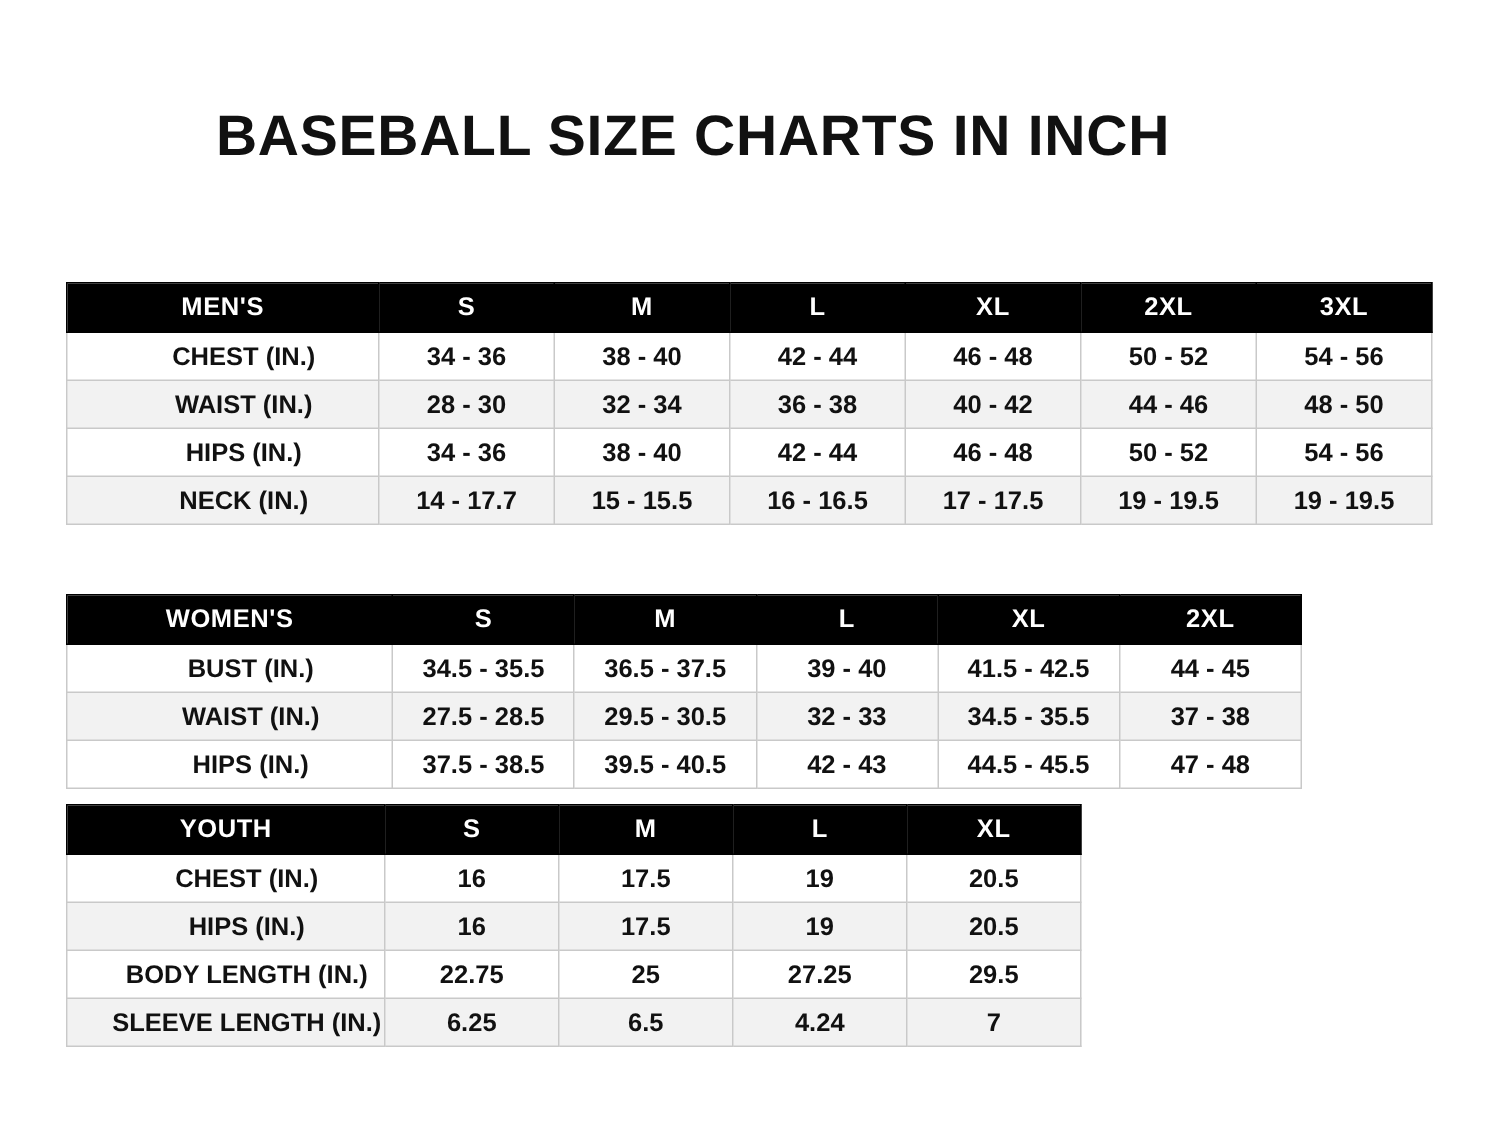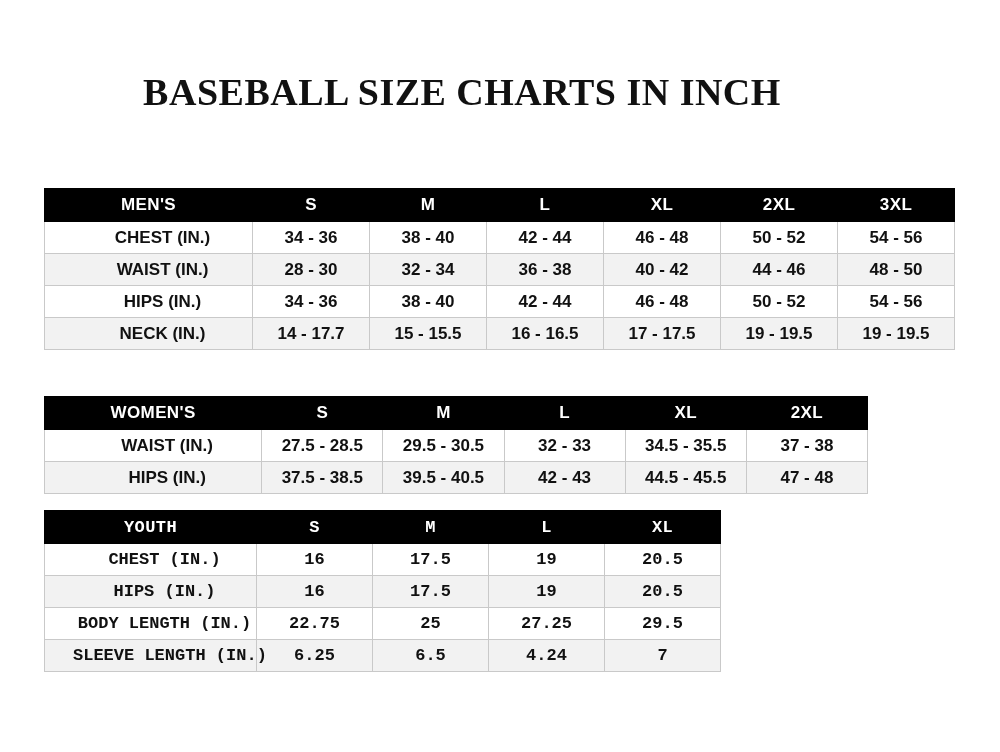--- a/index.html
+++ b/index.html
@@ -23,21 +23,21 @@
   .title {
     position: absolute;
     top: 70px;
     left: 0;
     width: 924px;
     text-align: center;
     font-size: 38px;
     font-weight: bold;
     letter-spacing: 0.5px;
     color: #111111;
-    font-family: Liberation Serif, serif;
+    font-family: Liberation Sans, sans-serif;
   }
 
   .chart {
     position: absolute;
     border-collapse: collapse;
     table-layout: fixed;
     font-family: "Liberation Sans", sans-serif;
   }
   .chart td, .chart th {
     border: 1px solid #c9c9c9;
@@ -80,24 +80,23 @@
   #womens-chart {
     top: 396px;
     left: 44px;
     width: 824px;
   }
   #womens-chart col.c0 { width: 208px; }
   #womens-chart col.cx { width: 116px; }
 
   
   #youth-chart {
-    top: 510px;
+    top: 536px;
     left: 44px;
     width: 676px;
-    font-family: Liberation Mono, monospace;
   }
   #youth-chart col.c0 { width: 212px; }
   #youth-chart col.cx { width: 116px; }
 </style>
 </head>
 <body>
 
 <div class="page">
 
   <div class="title">BASEBALL SIZE CHARTS IN INCH</div>
@@ -177,20 +176,28 @@
         <th>WOMEN'S</th>
         <th>S</th>
         <th>M</th>
         <th>L</th>
         <th>XL</th>
         <th>2XL</th>
       </tr>
     </thead>
     <tbody>
       <tr>
+        <td class="rowlabel">BUST (IN.)</td>
+        <td>34.5 - 35.5</td>
+        <td>36.5 - 37.5</td>
+        <td>39 - 40</td>
+        <td>41.5 - 42.5</td>
+        <td>44 - 45</td>
+      </tr>
+      <tr>
         <td class="rowlabel">WAIST (IN.)</td>
         <td>27.5 - 28.5</td>
         <td>29.5 - 30.5</td>
         <td>32 - 33</td>
         <td>34.5 - 35.5</td>
         <td>37 - 38</td>
       </tr>
       <tr>
         <td class="rowlabel">HIPS (IN.)</td>
         <td>37.5 - 38.5</td>

